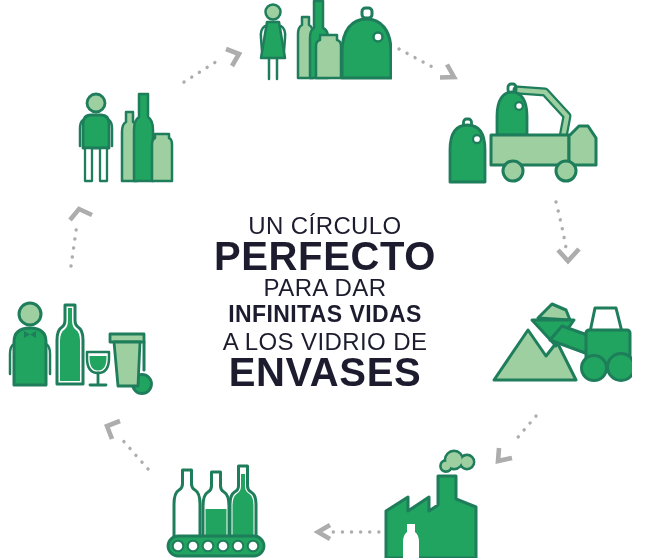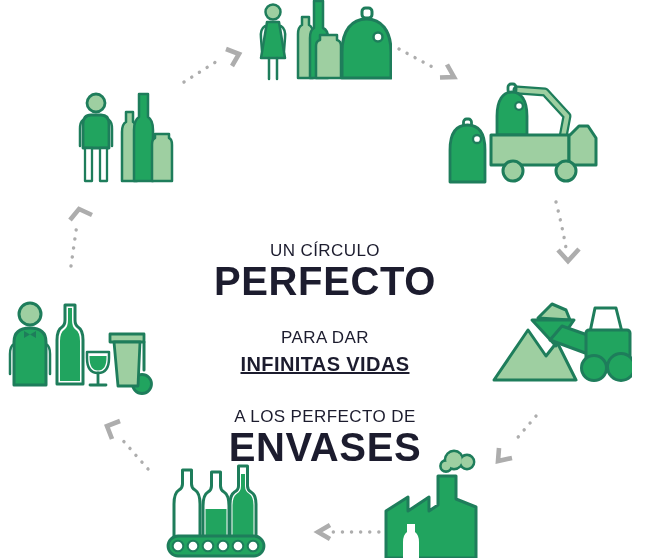--- a/index.html
+++ b/index.html
@@ -7,22 +7,22 @@
   .canvas { position:relative; width:649px; height:558px; background:var(--bg);
             overflow:hidden; font-family:"Liberation Sans", sans-serif; }
   .icon { position:absolute; }
   .icon svg { display:block; width:100%; height:100%; }
   .arrows { position:absolute; left:0; top:0; }
   .dots { fill:none; stroke:var(--arrow); stroke-width:3.4; stroke-dasharray:0.1 9; stroke-linecap:round; }
   .head { fill:none; stroke:var(--arrow); stroke-width:4.6; stroke-linejoin:miter; }
   .center { position:absolute; left:325px; top:212px; transform:translateX(-50%);
             width:300px; display:flex; flex-direction:column; align-items:center; text-align:center; }
   .ln { color:var(--tx); white-space:nowrap; }
-  .ln.r  { font-size:17px; line-height:27px; font-weight:500; letter-spacing:0.4px;margin-top:25px; }
-  .ln.b  { font-size:20px; line-height:27px; font-weight:700; letter-spacing:0.4px;text-decoration:underline; }
+  .ln.r  { font-size:24px; line-height:27px; font-weight:500; letter-spacing:0.4px; }
+  .ln.b  { font-size:23px; line-height:27px; font-weight:700; letter-spacing:0.4px; }
   .ln.bl { font-size:40px;  line-height:35px; font-weight:700; letter-spacing:0.6px; }
 </style>
 </head>
 <body>
 
 <div class="canvas">
 
   <svg class="arrows" width="649" height="558" viewBox="0 0 649 558">
     <g>
       <path class="dots" d="M184,82 L222,58"></path>
@@ -52,21 +52,21 @@
       <path class="dots" d="M71,266 L77,224"></path>
       <path class="head" d="M70,220 L79,209 L92,215"></path>
     </g>
   </svg>
 
   <div class="center">
     <span class="ln r">UN CÍRCULO</span>
     <span class="ln bl">PERFECTO</span>
     <span class="ln r">PARA DAR</span>
     <span class="ln b">INFINITAS VIDAS</span>
-    <span class="ln r">A LOS PERFECTO DE</span>
+    <span class="ln r">A LOS VIDRIO DE</span>
     <span class="ln bl">ENVASES</span>
   </div>
 
   <div class="icon" style="left:252px; top:0; width:140px; height:82px;">
     <svg viewBox="0 0 140 82">
       <g>
         <path d="M13,26 Q8,29 9,38 L10,51" fill="none" stroke="var(--ol)" stroke-width="2.5" stroke-linecap="round"></path>
         <path d="M29,26 Q34,29 33,38 L32,51" fill="none" stroke="var(--ol)" stroke-width="2.5" stroke-linecap="round"></path>
         <circle cx="21" cy="12" r="7.5" fill="var(--gl)" stroke="var(--ol)" stroke-width="2.5"></circle>
         <path d="M15,22 H27 L33,58 H9 Z" fill="var(--gd)" stroke="var(--ol)" stroke-width="2.5" stroke-linejoin="round"></path>

